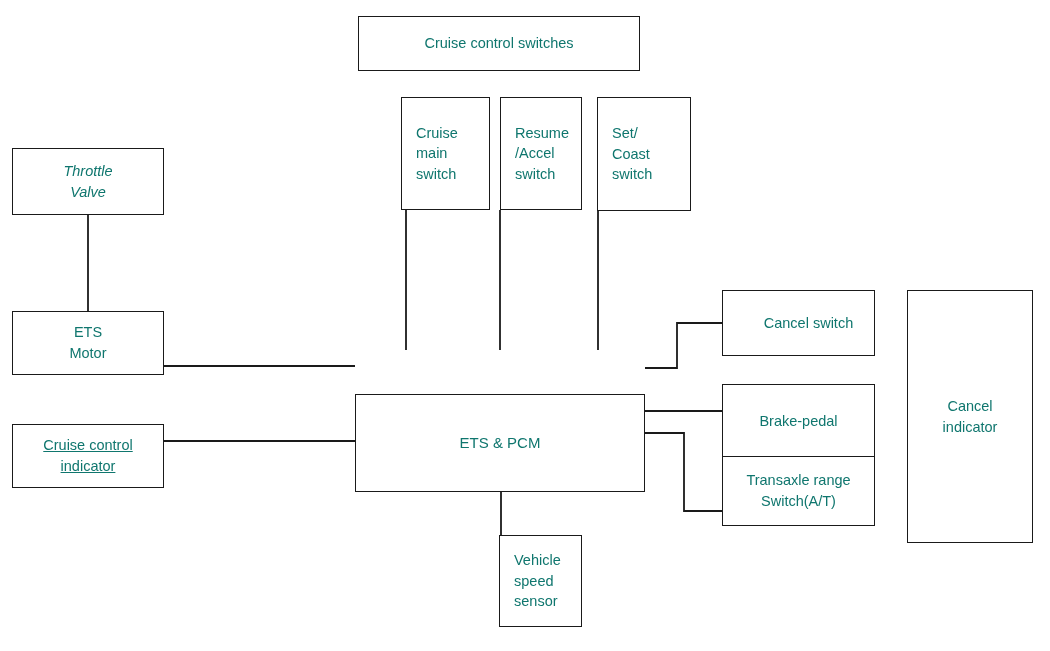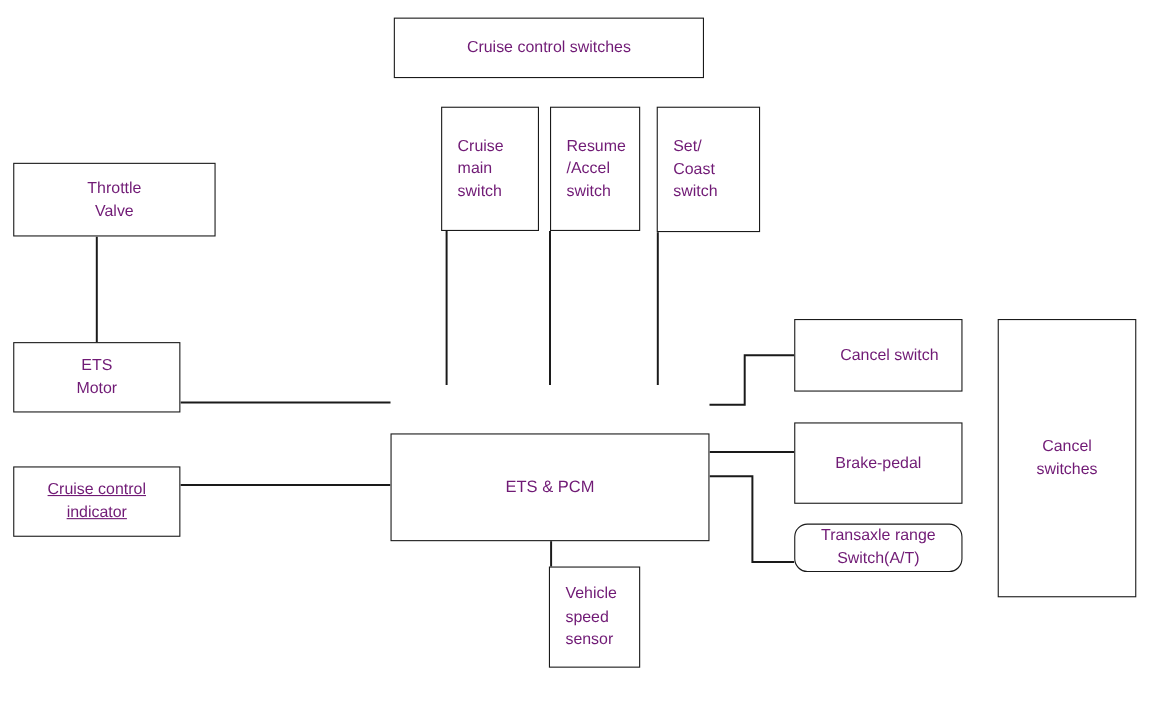--- a/index.html
+++ b/index.html
@@ -25,21 +25,21 @@
     top: 0;
     width: 1050px;
     height: 651px;
     pointer-events: none;
   }
   .node {
     position: absolute;
     box-sizing: border-box;
     border: 1.6px solid #1a1a1a;
     background: #ffffff;
-    color: #701a75;
+    color: #0f766e;
     font-size: 14.5px;
     line-height: 1.42;
     display: flex;
     align-items: center;
     white-space: pre-line;
     z-index: 2;
   }
   .node.center {
     justify-content: center;
     text-align: center;
@@ -52,29 +52,29 @@
   }
   .node .node-label {
     display: block;
     white-space: pre-line;
   }
   
   #node-cruise-control-switches { left: 358px; top: 16px;  width: 282px; height: 55px; }
   #node-cruise-main-switch      { left: 361px; top: 97px;  width: 89px;  height: 113px; }
   #node-resume-accel-switch     { left: 460px; top: 97px;  width: 82px;  height: 113px; }
   #node-set-coast-switch        { left: 557px; top: 97px;  width: 94px;  height: 114px; }
-  #node-throttle-valve          { left: 12px;  top: 148px; width: 184px; height: 67px; }
+  #node-throttle-valve          { left: 12px;  top: 148px; width: 152px; height: 67px; font-style: italic; }
   #node-ets-motor               { left: 12px;  top: 311px; width: 152px; height: 64px; }
   #node-cruise-control-indicator{ left: 12px;  top: 424px; width: 152px; height: 64px; text-decoration: underline; }
   #node-ets-pcm                 { left: 355px; top: 350px; width: 290px; height: 98px; font-size: 15px; margin-top: 44px; }
   #node-cancel-switch           { left: 722px; top: 290px; width: 153px; height: 66px; padding-left: 20px; }
   #node-brake-pedal             { left: 722px; top: 384px; width: 153px; height: 74px; }
-  #node-transaxle-range-switch  { left: 722px; top: 476px; width: 153px; height: 44px; border-radius: 12px; }
+  #node-transaxle-range-switch  { left: 722px; top: 456px; width: 153px; height: 70px; }
   #node-cancel-switches         { left: 907px; top: 290px; width: 126px; height: 253px; }
-  #node-vehicle-speed-sensor    { left: 459px; top: 515px; width: 83px;  height: 92px; }
+  #node-vehicle-speed-sensor    { left: 459px; top: 535px; width: 83px;  height: 92px; }
 </style>
 </head>
 <body>
 
 <div id="diagram-root">
 
   <svg class="wire-layer" viewBox="0 0 1050 651" width="1050" height="651" xmlns="http://www.w3.org/2000/svg">
     <g fill="none" stroke="#1a1a1a" stroke-width="1.8" stroke-linecap="butt" stroke-linejoin="miter">
       <path d="M 88,215 L 88,319"></path>
       <path d="M 164,366 L 355,366"></path>
@@ -138,21 +138,21 @@
     <span class="node-label">Brake-pedal</span>
   </div>
 
   <div class="node center" id="node-transaxle-range-switch">
     <span class="node-label">Transaxle range
 Switch(A/T)</span>
   </div>
 
   <div class="node center" id="node-cancel-switches">
     <span class="node-label">Cancel
-switches</span>
+indicator</span>
   </div>
 
   <div class="node leftalign" id="node-vehicle-speed-sensor">
     <span class="node-label">Vehicle
 speed
 sensor</span>
   </div>
 
 </div>
 

